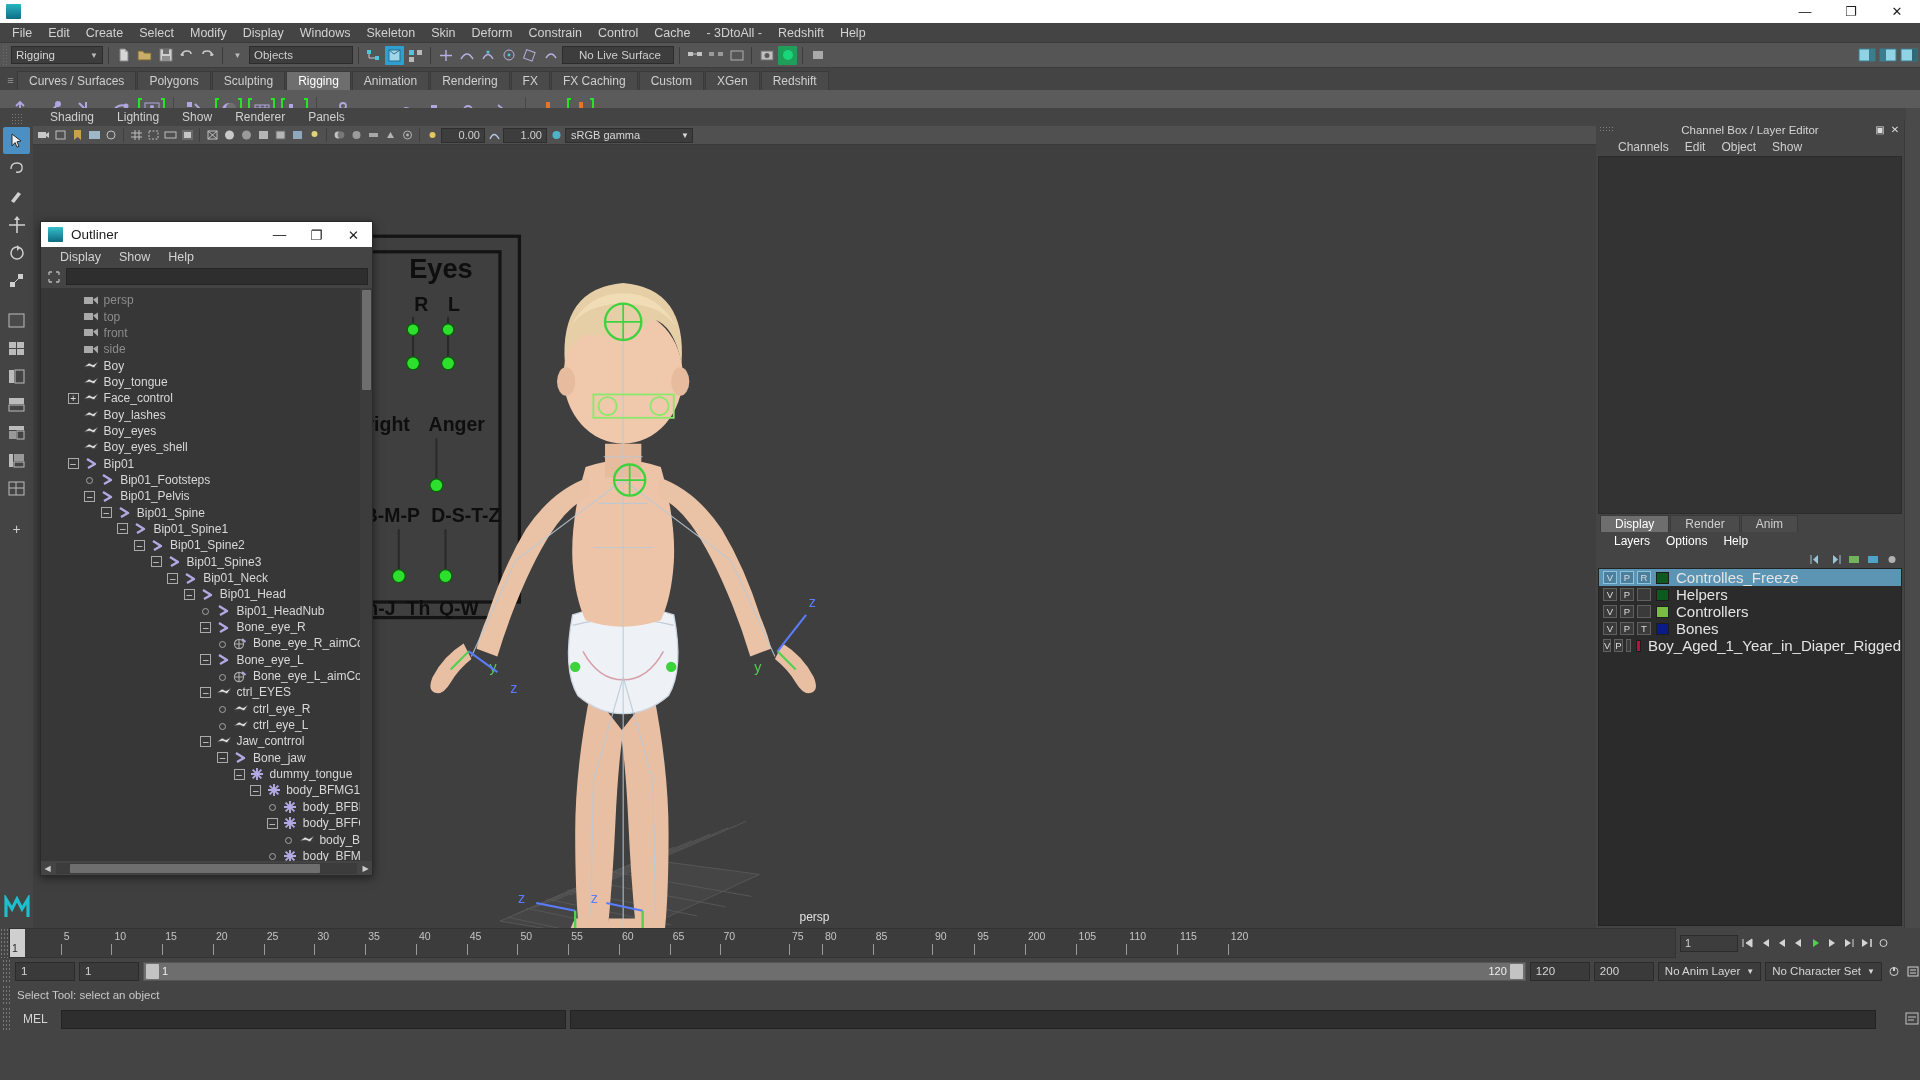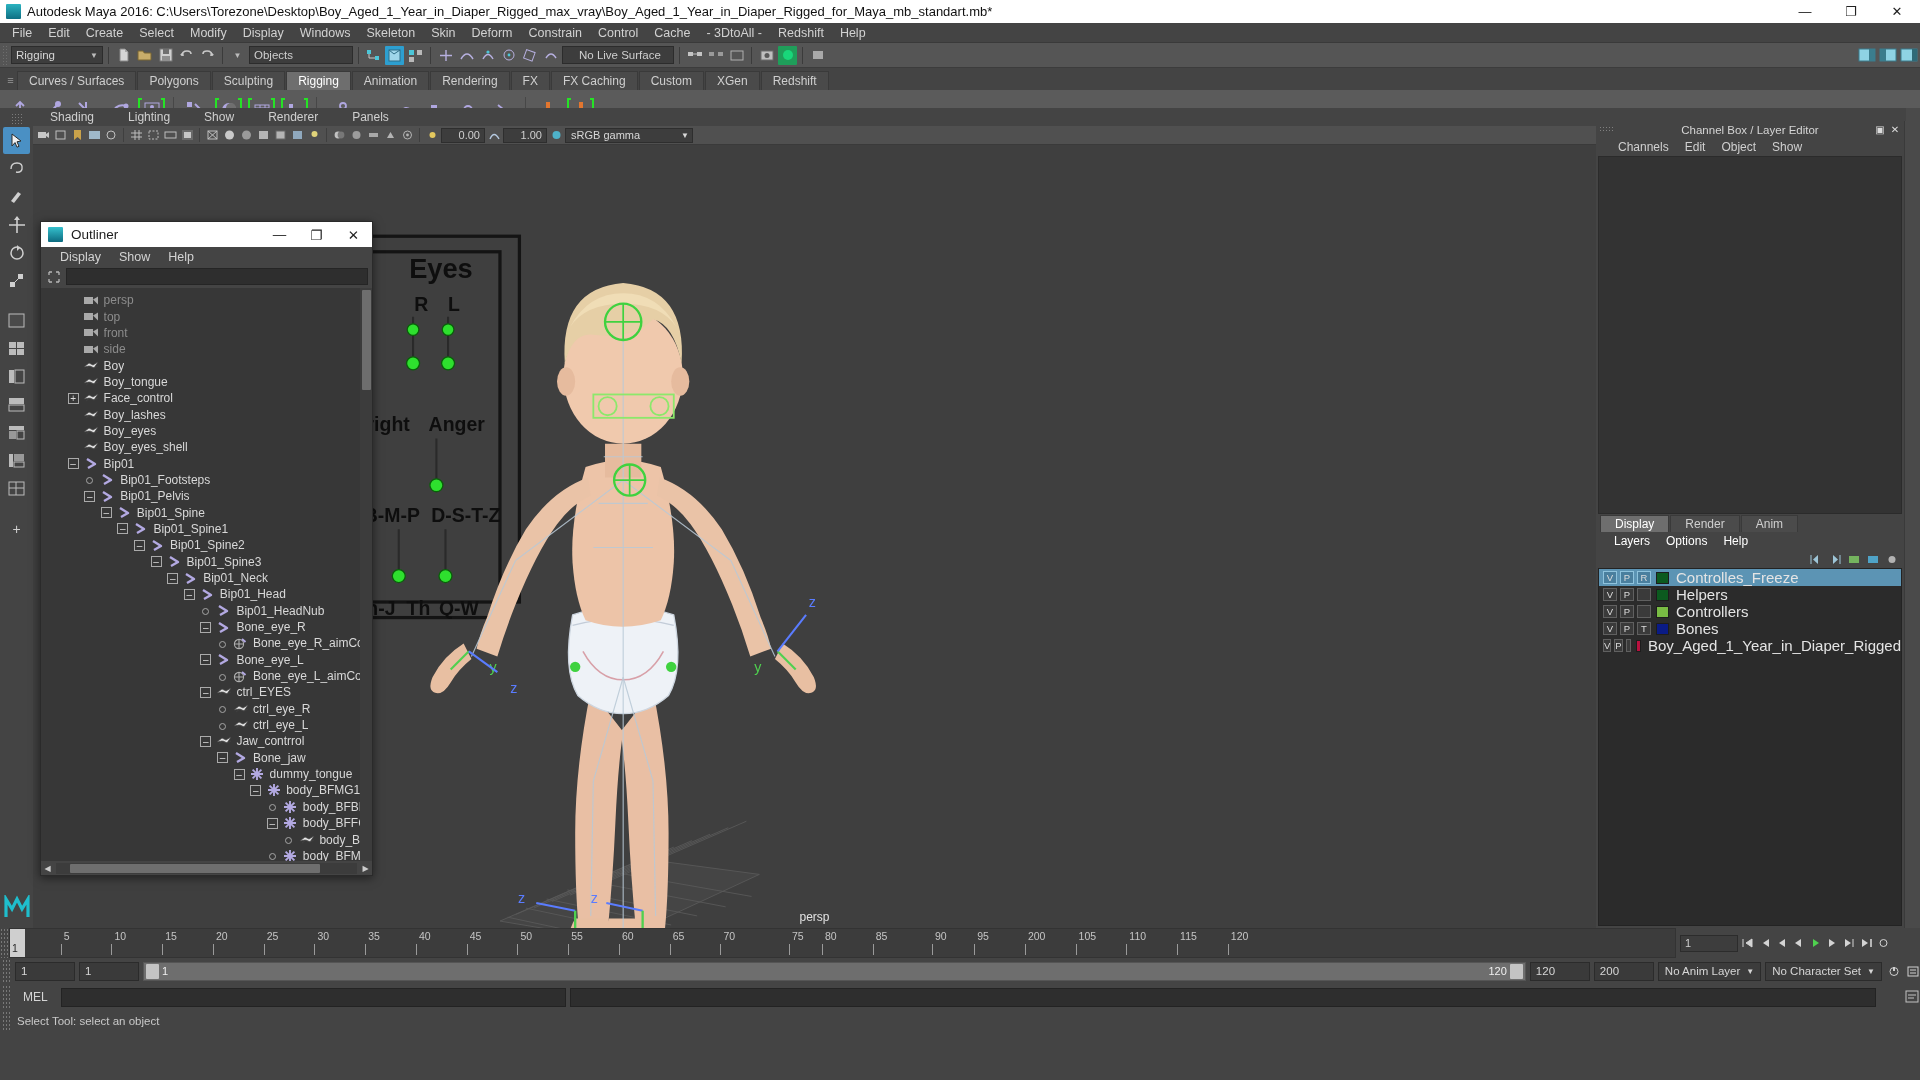--- a/index.html
+++ b/index.html
@@ -44,21 +44,21 @@
 
   
   #toolbox { position:absolute; left:0; top:0; width:33px; bottom:0; background:#444444; display:flex; flex-direction:column; align-items:center; padding-top:2px; }
   .tb-grip { width:12px; height:11px; background-image:radial-gradient(#7b7b7b 1px, transparent 1px); background-size:3px 3px; margin:3px 0; }
   .tb-btn { width:27px; height:27px; margin-bottom:1px; display:flex; align-items:center; justify-content:center; border-radius:2px; }
   .tb-btn.sel { background:#4a90c4; }
   .tb-gap { height:12px; }
 
   
   #viewwrap { position:absolute; left:33px; right:324px; top:0; bottom:0; background:#3c3c3c; display:flex; flex-direction:column; }
-  #panelmenu { height:18px; background:#444444; display:flex; align-items:center; padding-left:8px; gap:16px; }
+  #panelmenu { height:18px; background:#444444; display:flex; align-items:center; padding-left:8px; gap:5px; }
   #panelmenu .pm { padding:0 9px; font-size:12px; color:#d0d0d0; line-height:18px; }
   #viewtoolbar { height:19px; background:#505050; display:flex; align-items:center; gap:1px; padding:0 2px; border-bottom:1px solid #3a3a3a; }
   .vt-ico { width:16px; height:16px; display:flex; align-items:center; justify-content:center; }
   .vt-sep { width:1px; height:14px; background:#3f3f3f; margin:0 3px; }
   .vt-num { width:44px; height:15px; background:#3d3d3d; border:1px solid #2e2e2e; font-size:11px; color:#d0d0d0; display:flex; align-items:center; justify-content:flex-end; padding-right:4px; }
   .vt-gamma { width:128px; height:15px; background:#3d3d3d; border:1px solid #2e2e2e; font-size:11px; color:#d8d8d8; display:flex; align-items:center; padding-left:5px; }
   .vt-gamma .arr { margin-left:auto; margin-right:3px; font-size:8px; }
   #viewport { flex:1; position:relative; background:#3f3f3f; overflow:hidden; }
   #vplabel { position:absolute; left:0; right:0; bottom:4px; text-align:center; font-size:12px; color:#e2e2e2; }
 
@@ -151,21 +151,20 @@
   #helptext { font-size:11.5px; color:#c9c9c9; }
 
   
   #faredge { position:absolute; right:0; top:108px; bottom:152px; width:14px; background:#4a4a4a; }
 </style>
 </head>
 <body>
 
 <div id="titlebar">
   <div class="tb-icon"></div>
-  <div class="tb-text">Autodesk Maya 2016: C:\Users\Torezone\Desktop\Boy_Aged_1_Year_in_Diaper_Rigged_max_vray\Boy_Aged_1_Year_in_Diaper_Rigged_for_Maya_mb_standart.mb*</div>
   <div class="tb-btns">
     <div>—</div>
     <div>❐</div>
     <div>✕</div>
   </div>
 </div>
 
 <div id="menubar">
     <div class="mi">File</div>
     <div class="mi">Edit</div>
@@ -1532,28 +1531,28 @@
         </svg>
       </div>
     <div class="tl-ico">
         <svg width="14" height="13" viewBox="0 0 14 13">
           <rect x="2" y="2" width="10" height="9" stroke="#cfcfcf" fill="none"></rect>
           <path d="M4 5h6M4 8h6" stroke="#cfcfcf"></path>
         </svg>
       </div>
   </div>
 
+  <div id="helprow">
+    <div class="grip"></div>
+    <div id="helptext">Select Tool: select an object</div>
+  </div>
+
   <div id="cmdrow">
     <div class="grip"></div>
     <div id="mellbl">MEL</div>
     <div id="cmdfield"></div>
     <div id="cmdout"></div>
     <div class="endico"><svg width="16" height="15" viewBox="0 0 16 15">
           <rect x="2" y="2" width="12" height="11" stroke="#c2c2c2" fill="none"></rect>
           <path d="M4 6h8M4 9h6" stroke="#c2c2c2"></path>
         </svg></div>
   </div>
-
-  <div id="helprow">
-    <div class="grip"></div>
-    <div id="helptext">Select Tool: select an object</div>
-  </div>
 </div>
 
 </body></html>

